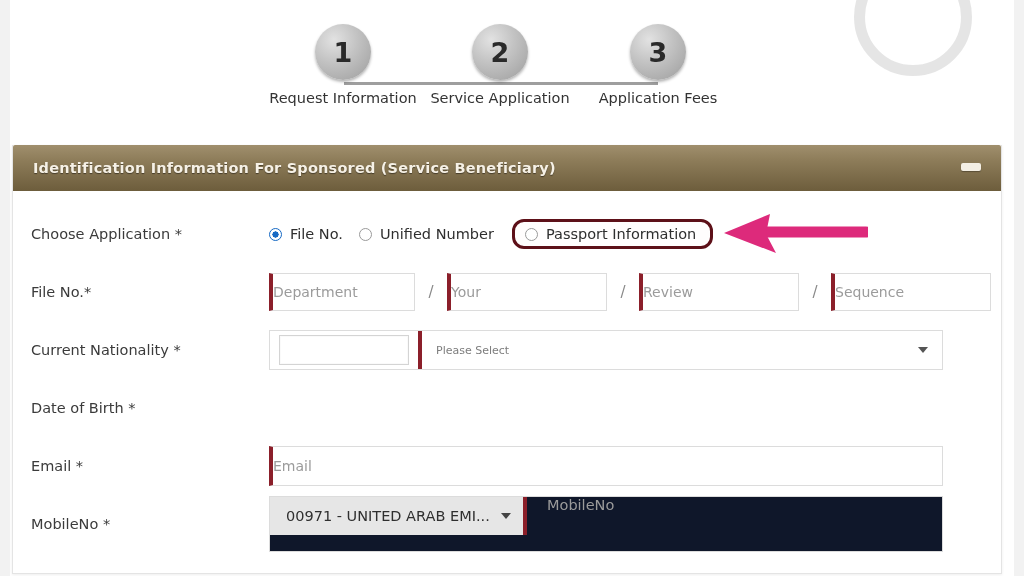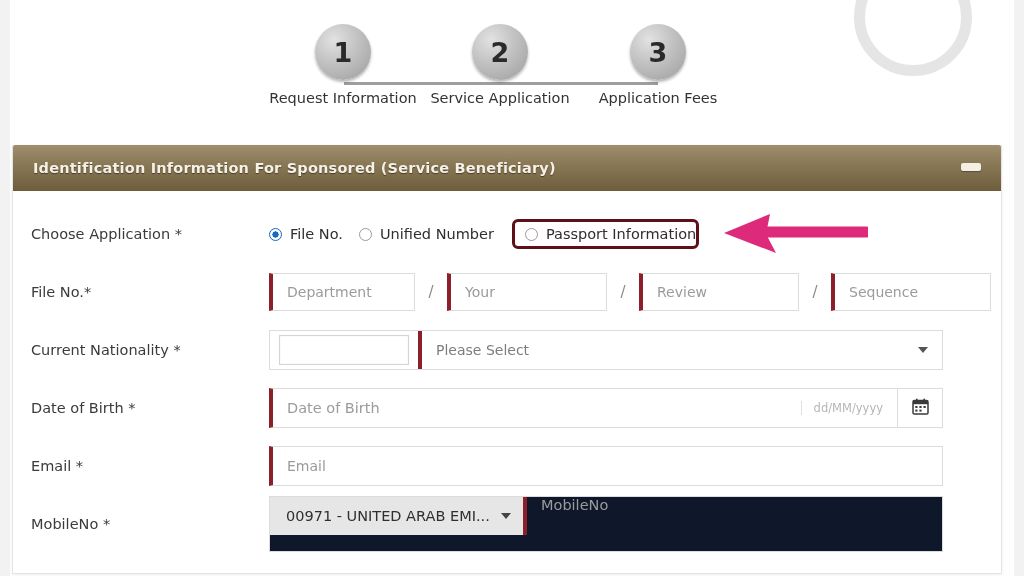--- a/index.html
+++ b/index.html
@@ -180,21 +180,20 @@
   }
 
   
   .txt {
     height: 38px;
     border: 1px solid #dcdcdc;
     border-left: 4px solid #8b1f2a;
     background: #ffffff;
     display: flex;
     align-items: center;
-    padding-left: 14px;
     font-size: 14px;
     color: #9b9b9b;
     box-sizing: border-box;
   }
   .seg-dept { width: 146px; }
   .seg-year, .seg-serv, .seg-seq { width: 160px; }
   .slash {
     width: 32px;
     text-align: center;
     color: #8a8a8a;
@@ -220,21 +219,21 @@
     box-shadow: inset 0 0 0 1px #fafafa;
     flex: 0 0 128px;
   }
   .nat-select {
     flex: 1;
     height: 38px;
     border-left: 4px solid #8b1f2a;
     display: flex;
     align-items: center;
     padding-left: 14px;
-    font-size: 14px;
+    font-size: 11px;
     color: #7d7d7d;
     position: relative;
     background: #ffffff;
   }
   .caret {
     position: absolute;
     right: 14px;
     width: 0; height: 0;
     border-left: 5px solid transparent;
     border-right: 5px solid transparent;
@@ -311,21 +310,21 @@
     color: #2f2f2f;
     box-sizing: border-box;
     position: relative;
   }
   .mobile-prefix .caret {
     right: 12px;
     border-top-color: #444;
   }
   .mobile-number {
     flex: 1;
-    padding-left: 14px;
+    padding-left: 20px;
     font-size: 14.5px;
     color: #9b9b9b;
   }
 
   
   .radio-group {
     display: flex;
     align-items: center;
     position: relative;
   }
@@ -349,22 +348,22 @@
     border-color: #1669c4;
     background:
       radial-gradient(circle, #1669c4 0 38%, #ffffff 42% 100%);
   }
   .radio-text {
     font-size: 14.5px;
     color: #2f2f2f;
   }
   .radio-item.boxed {
     border: 3.5px solid #5d1018;
-    border-radius: 6px;
-    padding: 4px 0 4px 10px;
+    border-radius: 12px;
+    padding: 4px 14px 4px 10px;
     margin-left: 2px;
     margin-right: 0;
     background: #fffdfd;
   }
 
   
   #arrow-annotation {
     position: absolute;
     left: 718px;
     top: 212px;
@@ -458,43 +457,20 @@
             <div class="nat-select">
               <span>Please Select</span>
               <span class="caret"></span>
             </div>
           </div>
         </div>
       </div>
 
       <div class="form-row">
         <div class="row-label">Date of Birth *</div>
-        <div class="row-field">
-          <div class="date-wrap">
-            <div class="date-input">
-              <span>Date of Birth</span>
-              <span class="date-hint">dd/MM/yyyy</span>
-            </div>
-            <div class="cal-btn">
-              <span>
-                <svg width="17" height="17" viewBox="0 0 17 17">
-                  <rect x="1" y="2.6" width="15" height="13.4" rx="1.3" fill="none" stroke="#3a3a3a" stroke-width="1.5"></rect>
-                  <rect x="1" y="2.6" width="15" height="3.6" fill="#3a3a3a"></rect>
-                  <rect x="4" y="0.6" width="1.6" height="3.4" rx=".6" fill="#3a3a3a"></rect>
-                  <rect x="11.4" y="0.6" width="1.6" height="3.4" rx=".6" fill="#3a3a3a"></rect>
-                  <rect x="3.3" y="8" width="2.2" height="2" fill="#3a3a3a"></rect>
-                  <rect x="7.4" y="8" width="2.2" height="2" fill="#3a3a3a"></rect>
-                  <rect x="11.5" y="8" width="2.2" height="2" fill="#3a3a3a"></rect>
-                  <rect x="3.3" y="11.6" width="2.2" height="2" fill="#3a3a3a"></rect>
-                  <rect x="7.4" y="11.6" width="2.2" height="2" fill="#3a3a3a"></rect>
-                </svg>
-              </span>
-            </div>
-          </div>
-        </div>
       </div>
 
       <div class="form-row">
         <div class="row-label">Email *</div>
         <div class="row-field">
           <div class="txt email-input">Email</div>
         </div>
       </div>
 
       <div class="form-row">

